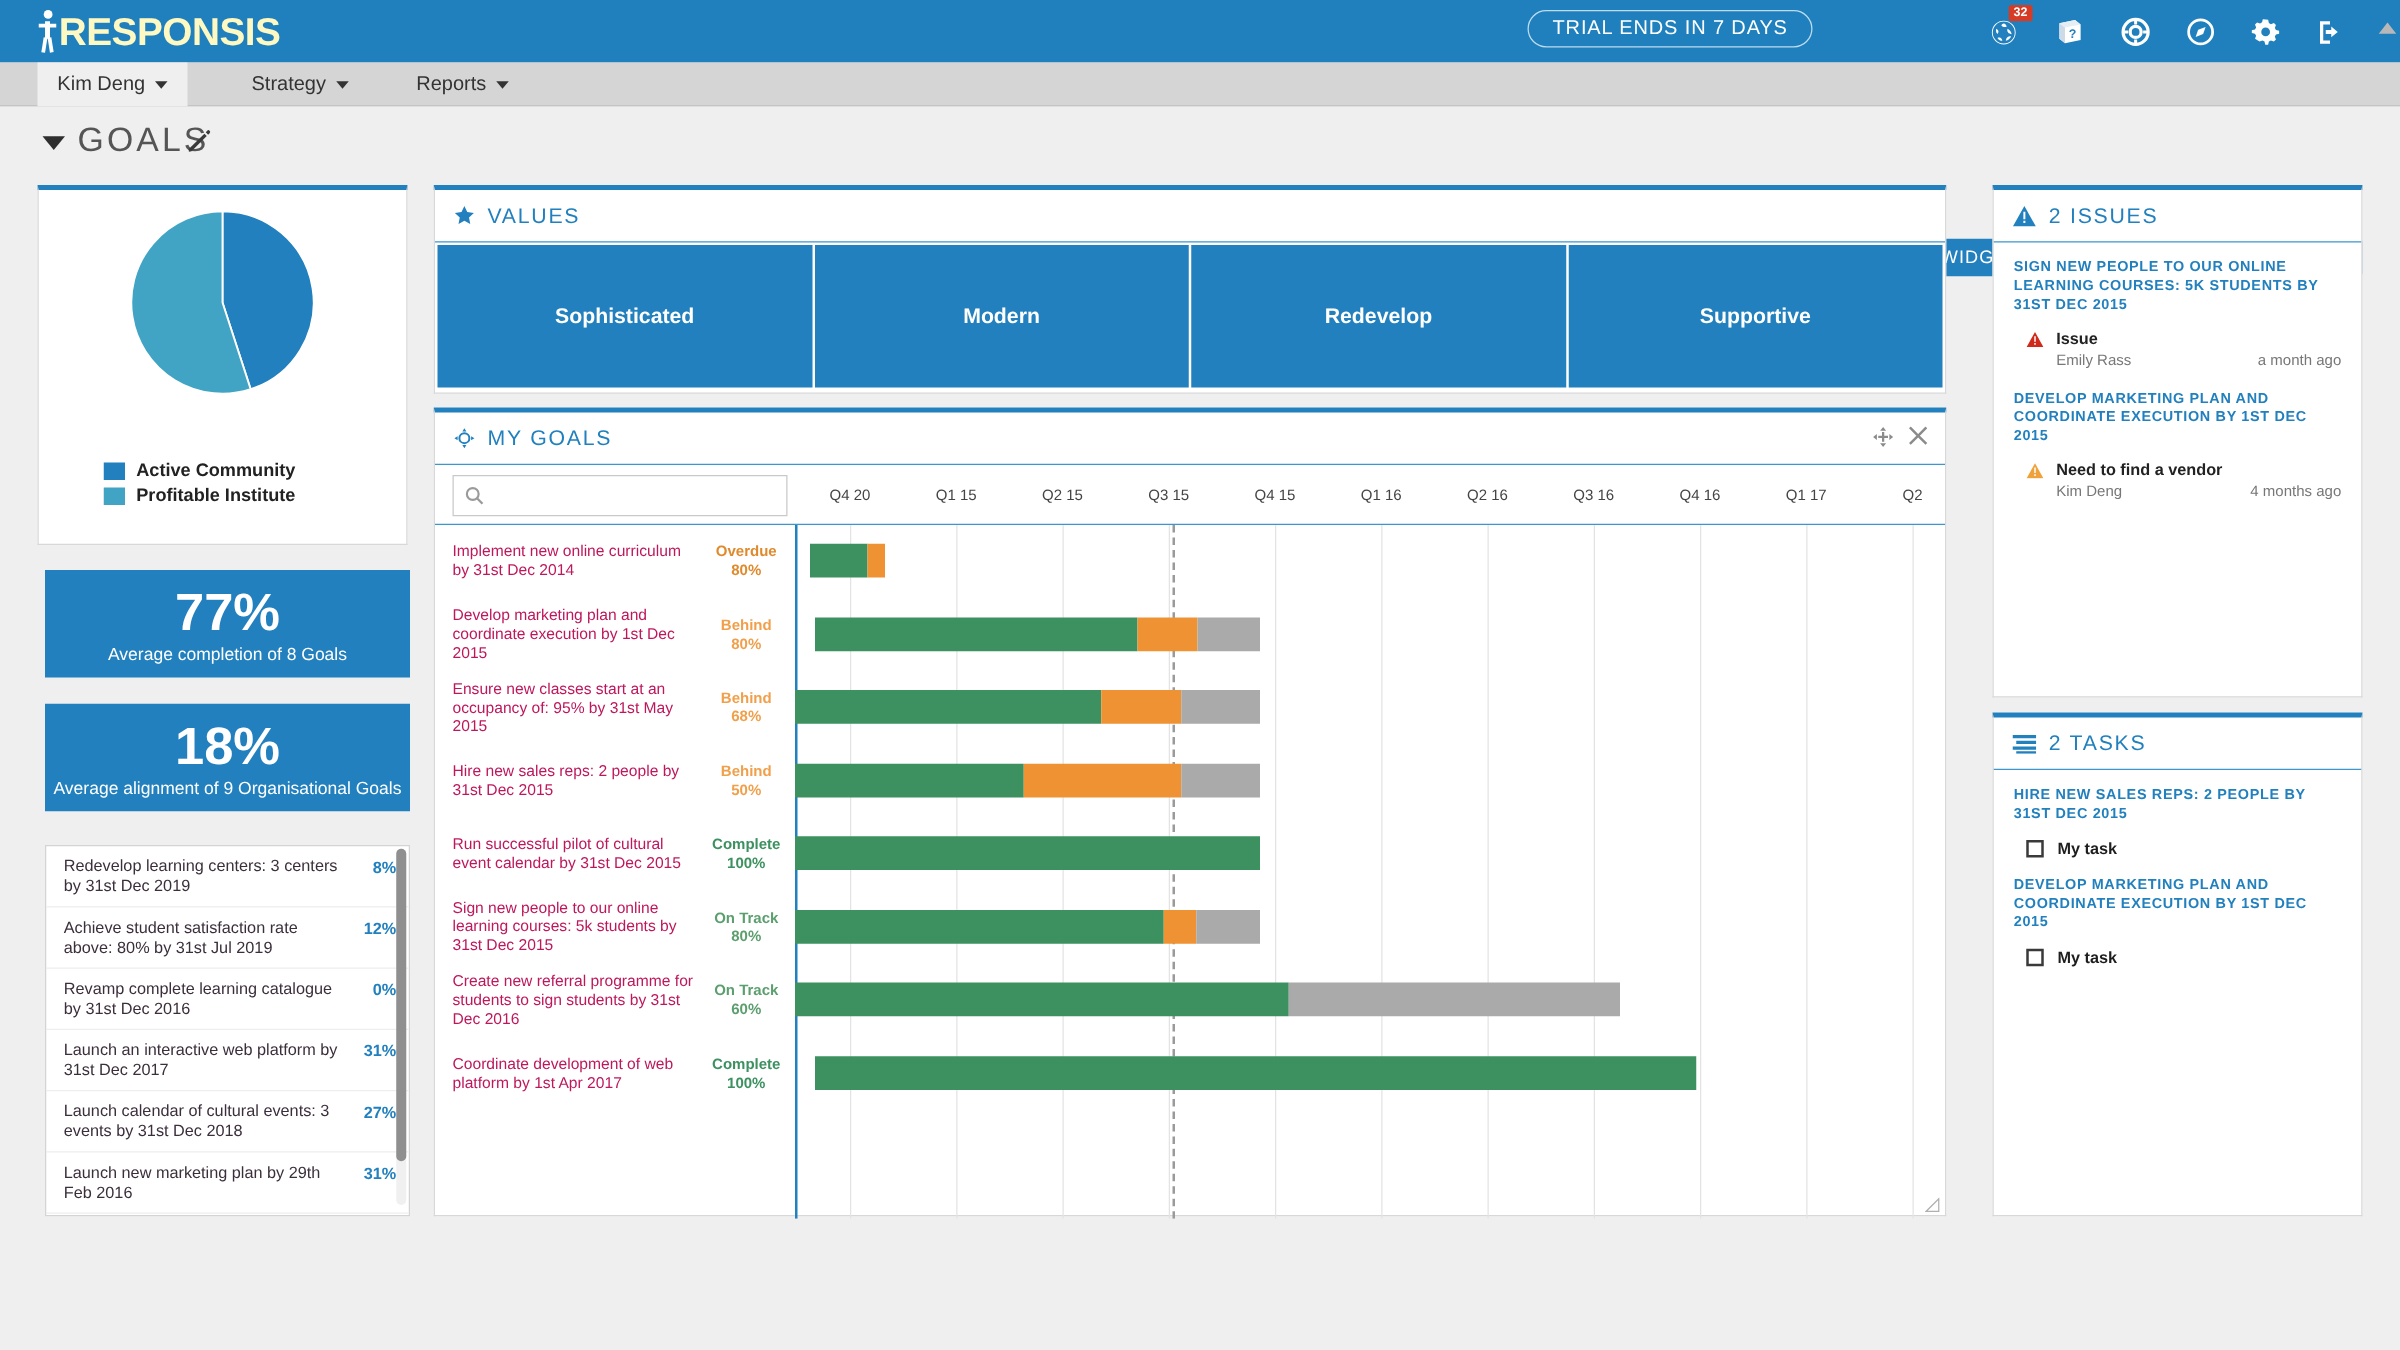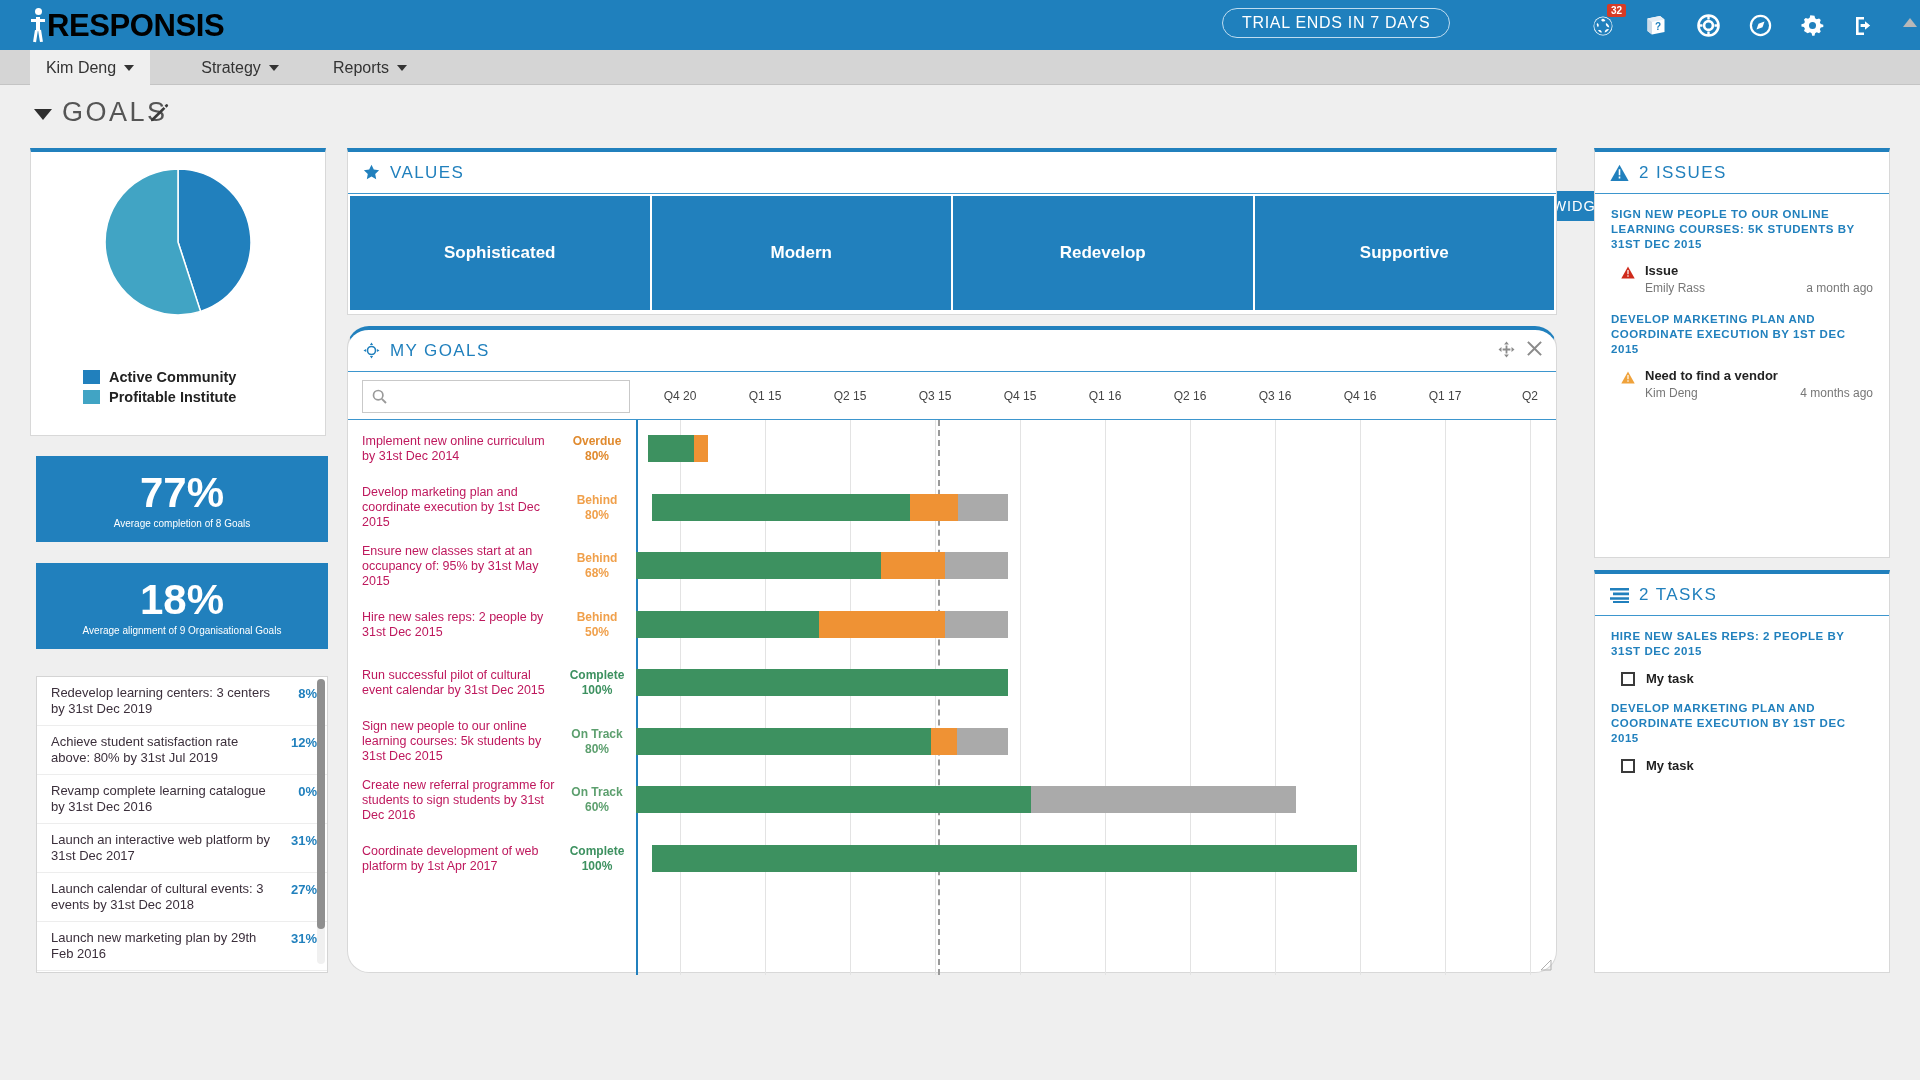--- a/index.html
+++ b/index.html
@@ -16,21 +16,21 @@
     background: #1f80bd; display: flex; align-items: center;
   }
   .logo-wrap { display: flex; align-items: flex-end; margin-left: 30px; }
   .logo-fig { width: 16px; height: 34px; position: relative; margin-right: 1px; }
   .logo-fig .head { position: absolute; top: 0; left: 5px; width: 7px; height: 7px; border-radius: 50%; background: #fff; }
   .logo-fig .body { position: absolute; top: 9px; left: 6px; width: 4px; height: 14px; background: #fff; }
   .logo-fig .arm { position: absolute; top: 11px; left: 1px; width: 14px; height: 2.5px; background: #fff; }
   .logo-fig .leg1 { position: absolute; top: 22px; left: 4px; width: 2.5px; height: 12px; background: #fff; transform: rotate(9deg); }
   .logo-fig .leg2 { position: absolute; top: 22px; left: 9px; width: 2.5px; height: 12px; background: #fff; transform: rotate(-9deg); }
   .logo-text {
-    color: #000000; font-size: 31px; font-weight: bold; letter-spacing: -0.4px;
+    color: #fef9c3; font-size: 31px; font-weight: bold; letter-spacing: -0.4px;
     line-height: 32px; font-family: "Liberation Sans", sans-serif;
   }
 
   .trial-btn {
     position: absolute; left: 1222px; top: 8px;
     height: 30px; padding: 0 19px; border: 1.5px solid #bedcf0; border-radius: 16px;
     color: #ffffff; font-size: 16px; letter-spacing: 0.7px;
     display: flex; align-items: center; background: transparent; cursor: pointer;
   }
 
@@ -108,21 +108,21 @@
   .legend-lbl { font-size: 14.5px; color: #222; font-weight: bold; }
 
   
   .stat-card {
     position: absolute; left: 36px; width: 292px; background: #2180bd; color: #fff;
     display: flex; flex-direction: column; align-items: center; justify-content: center;
   }
   #stat1 { top: 456px; height: 86px; }
   #stat2 { top: 563px; height: 86px; }
   .stat-num { font-size: 42px; font-weight: bold; line-height: 46px; }
-  .stat-cap { font-size: 10px; margin-top: 2px; }
+  .stat-cap { font-size: 14px; margin-top: 2px; }
 
   
   #orggoals-panel {
     position: absolute; left: 36px; top: 676px; width: 292px; height: 297px;
     background: #fff; border: 1px solid #d4d4d4; overflow: hidden;
   }
   .og-row {
     display: flex; align-items: flex-start; padding: 8px 10px 8px 14px;
     border-bottom: 1px solid #ededed; min-height: 35px;
   }
@@ -135,21 +135,21 @@
 
   
   #values-panel { left: 347px; top: 148px; width: 1210px; height: 167px; }
   .values-row { display: flex; height: 118px; gap: 2px; padding: 2px; background: #fff; }
   .value-cell {
     flex: 1; background: #2180bd; color: #fff; display: flex; align-items: center; justify-content: center;
     font-size: 17px; font-weight: bold; cursor: pointer;
   }
 
   
-  #mygoals-panel { left: 347px; top: 326px; width: 1210px; height: 647px; border-radius: 22px; }
+  #mygoals-panel { left: 347px; top: 326px; width: 1210px; height: 647px; }
   .mg-head-icons { position: absolute; right: 14px; top: 11px; display: flex; gap: 12px; }
   .mg-toolbar { height: 48px; display: flex; align-items: center; position: relative; border-bottom: 1px solid #3d96ce; }
   .search-box {
     position: absolute; left: 14px; top: 8px; width: 268px; height: 33px;
     border: 1px solid #c9c9c9; background: #fff; display: flex; align-items: center; padding-left: 9px;
   }
   .search-box input {
     border: none; outline: none; font-size: 14px; margin-left: 7px; width: 215px;
     font-family: "Liberation Sans", sans-serif; color: #333;
   }

